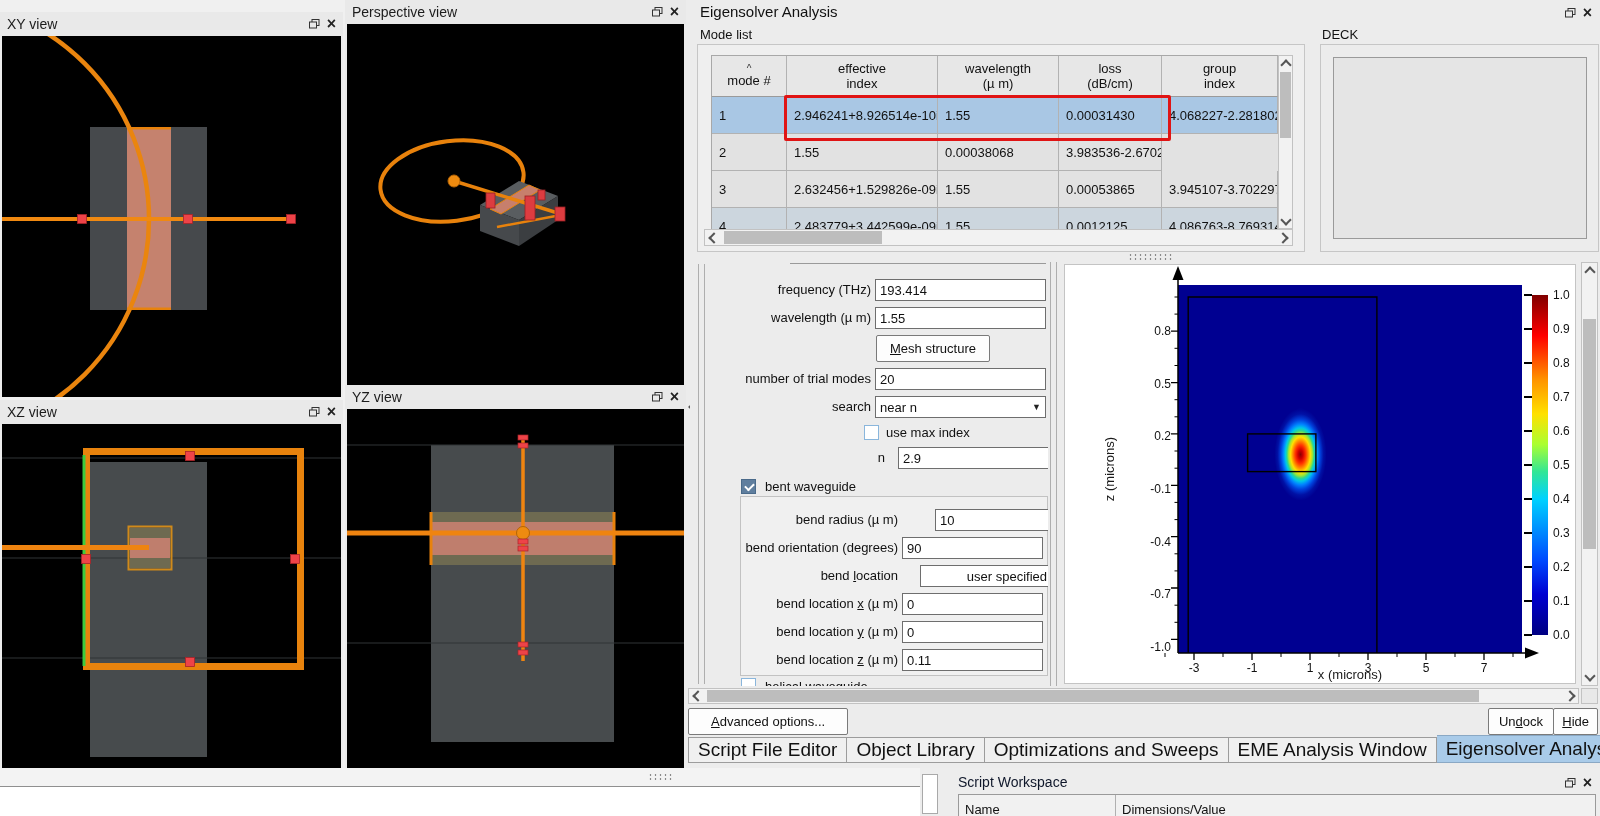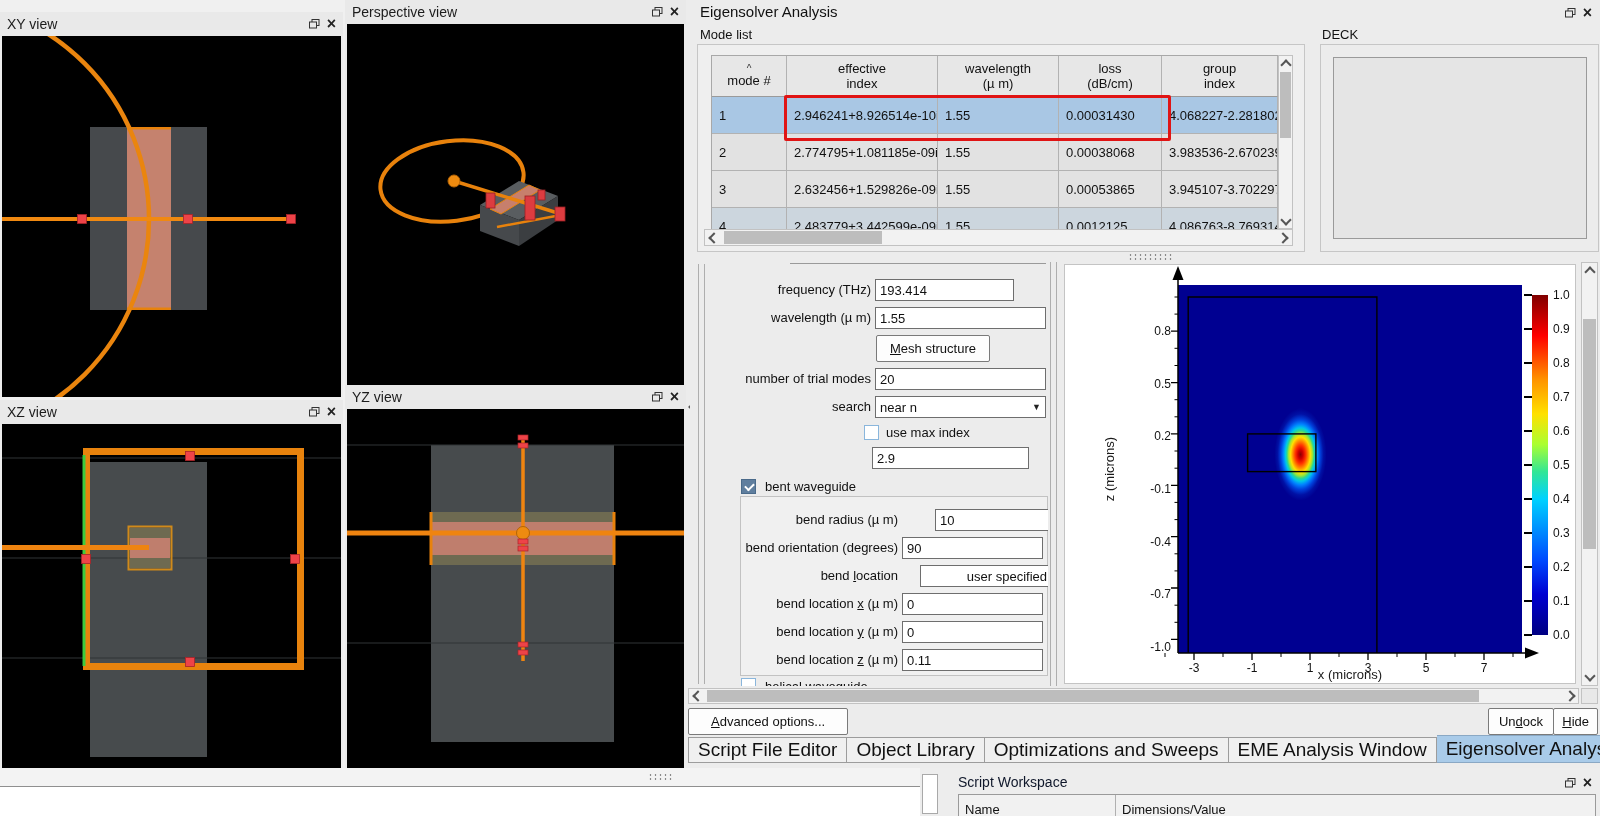--- a/index.html
+++ b/index.html
@@ -253,21 +253,20 @@
       </div>
       <div class="trow tbody row-sel">
         <div class="tcell">1</div>
         <div class="tcell">2.946241+8.926514e-10i</div>
         <div class="tcell">1.55</div>
         <div class="tcell">0.00031430</div>
         <div class="tcell">4.068227-2.281802e-0</div>
       </div>
       <div class="trow tbody row-n">
         <div class="tcell">2</div>
-        <div class="tcell">2.774795+1.081185e-09i</div>
         <div class="tcell">1.55</div>
         <div class="tcell">0.00038068</div>
         <div class="tcell">3.983536-2.670239e-0</div>
       </div>
       <div class="trow tbody row-n">
         <div class="tcell">3</div>
         <div class="tcell">2.632456+1.529826e-09i</div>
         <div class="tcell">1.55</div>
         <div class="tcell">0.00053865</div>
         <div class="tcell">3.945107-3.702297e-0</div>
@@ -314,21 +313,21 @@
     </div>
 
   <div class="lower">
 
     <div class="form">
       <div class="vline" style="left:8px;top:2px;height:420px;"></div>
       <div class="vline" style="left:14px;top:2px;height:420px;"></div>
       <div style="position:absolute;left:100px;top:1px;width:256px;height:1px;background:#9a9a9a;"></div>
 
       <div class="lbl" style="left:0;top:17px;width:181px;">frequency (THz)</div>
-      <input class="in" style="left: 185px; top: 17px; width: 139px;" value="193.414">
+      <input class="in" style="left: 185px; top: 17px; width: 171px;" value="193.414">
 
       <div class="lbl" style="left:0;top:45px;width:181px;">wavelength (µ m)</div>
       <input class="in" style="left: 185px; top: 45px; width: 171px;" value="1.55">
 
       <div class="btn" style="left:186px;top:73px;width:114px;height:27px;">
         <span><span></span><span class="mn">M</span><span>esh structure</span></span>
       </div>
 
       <div class="lbl" style="left:0;top:106px;width:181px;">number of trial modes</div>
       <input class="in" style="left: 185px; top: 106px; width: 171px;" value="20">
@@ -336,21 +335,21 @@
       <div class="lbl" style="left:0;top:134px;width:181px;">search</div>
       <div class="in dd" style="left:185px;top:134px;width:171px;">
         <span>near n</span>
           <span class="dd-ar">▼</span>
       </div>
 
       <div class="cb" style="left:174px;top:163px;"></div>
       <div class="lbl" style="left:196px;top:160px;text-align:left;">use max index</div>
 
       <div class="lbl" style="left:0;top:185px;width:195px;">n</div>
-      <input class="in" style="left: 182px; top: 185px; width: 157px;" value="2.9">
+      <input class="in" style="left: 208px; top: 185px; width: 157px;" value="2.9">
 
       <div class="cb checked" style="left:51px;top:217px;"></div>
       <div class="lbl" style="left:75px;top:214px;text-align:left;">bent waveguide</div>
 
       <div class="grpbox" style="left:50px;top:234px;width:306px;height:178px;">
         <div class="lbl" style="left:0;top:12px;width:157px;">bend radius (µ m)</div>
         <input class="in" style="left: 161px; top: 12px; width: 163px; margin-left: 33px;" value="10">
 
         <div class="lbl" style="left:0;top:40px;width:157px;">bend orientation (degrees)</div>
         <input class="in" style="left: 161px; top: 40px; width: 141px;" value="90">

